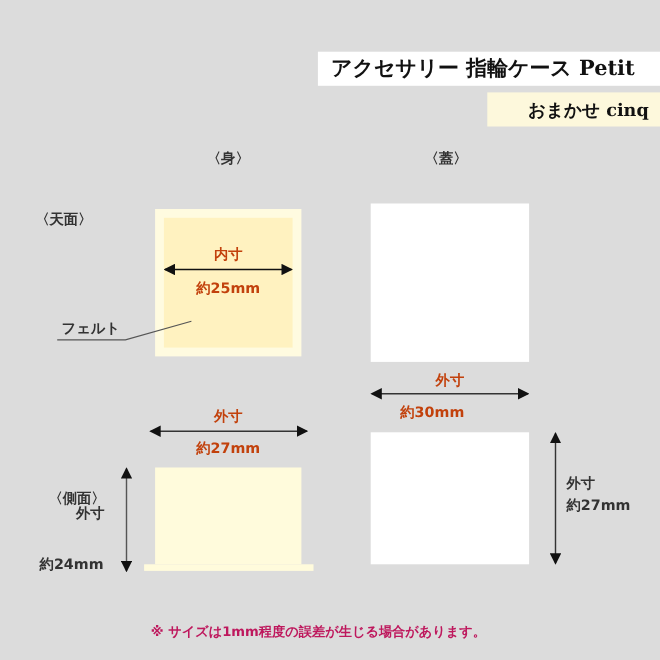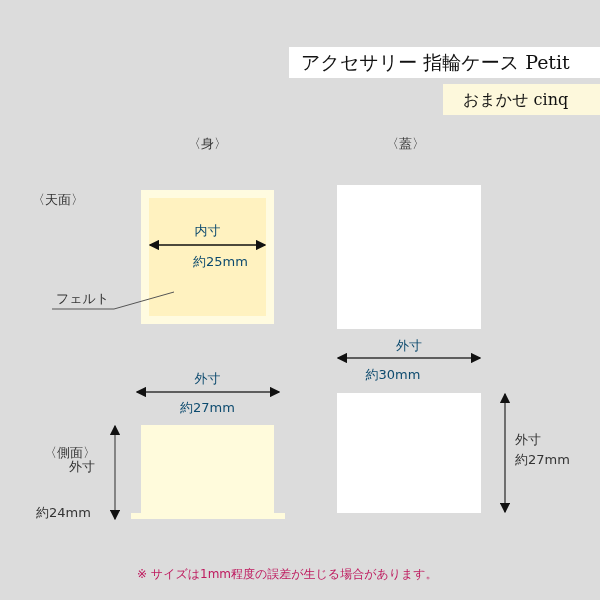--- a/index.html
+++ b/index.html
@@ -2,37 +2,37 @@
 <html><head>
 <meta charset="utf-8">
 <style>
   html, body { margin: 0; padding: 0; }
   body {
     width: 600px; height: 600px; position: relative; overflow: hidden;
     background: #dcdcdc;
     font-family: "DejaVu Sans", "Liberation Sans", sans-serif;
     color: #222;
   }
-  .abs { position: absolute; }
+  .abs { position: absolute; font-weight: bold; }
   .title-bar {
     left: 289px; top: 47px; width: 311px; height: 31px;
     background: #ffffff;
     font-family: "DejaVu Serif", "Liberation Serif", serif;
     font-size: 19px; line-height: 31px; padding-left: 12px; box-sizing: border-box;
     color: #111; white-space: nowrap;
   }
   .subtitle-bar {
     left: 443px; top: 84px; width: 157px; height: 31px;
     background: #fdf8dc;
     font-family: "DejaVu Serif", "Liberation Serif", serif;
-    font-size: 16px; line-height: 31px; padding-left: 20px; box-sizing: border-box;
+    font-size: 16px; line-height: 31px; padding-left: 37px; box-sizing: border-box;
     color: #111; white-space: nowrap;
   }
   .label { font-size: 13px; color: #333; white-space: nowrap; }
-  .dim { font-size: 13px; color: #0c4a6e; white-space: nowrap; text-align: center; }
+  .dim { font-size: 13px; color: #c2410c; white-space: nowrap; text-align: center; }
   .body-top-outer { left: 141px; top: 190px; width: 133px; height: 134px; background: #fffbe0; }
   .body-top-inner { left: 149px; top: 198px; width: 117px; height: 118px; background: #fff2c0; }
   .body-side { left: 141px; top: 425px; width: 133px; height: 88px; background: #fffbdc; }
   .body-base { left: 131px; top: 513px; width: 154px; height: 6px; background: #fffbdc; }
   .lid-top { left: 337px; top: 185px; width: 144px; height: 144px; background: #ffffff; }
   .lid-side { left: 337px; top: 393px; width: 144px; height: 120px; background: #ffffff; }
   svg.overlay { position: absolute; left: 0; top: 0; }
   .note { font-size: 12px; color: #be185d; white-space: nowrap; }
 </style>
 </head>
@@ -43,21 +43,21 @@
 
 <div class="abs label" style="left:188px; top:135px;">〈身〉</div>
 <div class="abs label" style="left:386px; top:135px;">〈蓋〉</div>
 
 <div class="abs label" style="left:32px; top:191px;">〈天面〉</div>
 <div class="abs label" style="left:44px; top:444px;">〈側面〉</div>
 
 <div class="abs body-top-outer"></div>
 <div class="abs body-top-inner"></div>
 <div class="abs dim" style="left:149px; top:222px; width:117px;">内寸</div>
-<div class="abs dim" style="left:149px; top:253px; width:117px;padding-left:13px;">約25mm</div>
+<div class="abs dim" style="left:149px; top:253px; width:117px;">約25mm</div>
 <div class="abs label" style="left:56px; top:290px;">フェルト</div>
 
 <div class="abs lid-top"></div>
 <div class="abs dim" style="left:337px; top:337px; width:144px;">外寸</div>
 <div class="abs dim" style="left:321px; top:366px; width:144px;">約30mm</div>
 
 <div class="abs dim" style="left:141px; top:370px; width:133px;">外寸</div>
 <div class="abs dim" style="left:141px; top:399px; width:133px;">約27mm</div>
 <div class="abs body-side"></div>
 <div class="abs body-base"></div>

